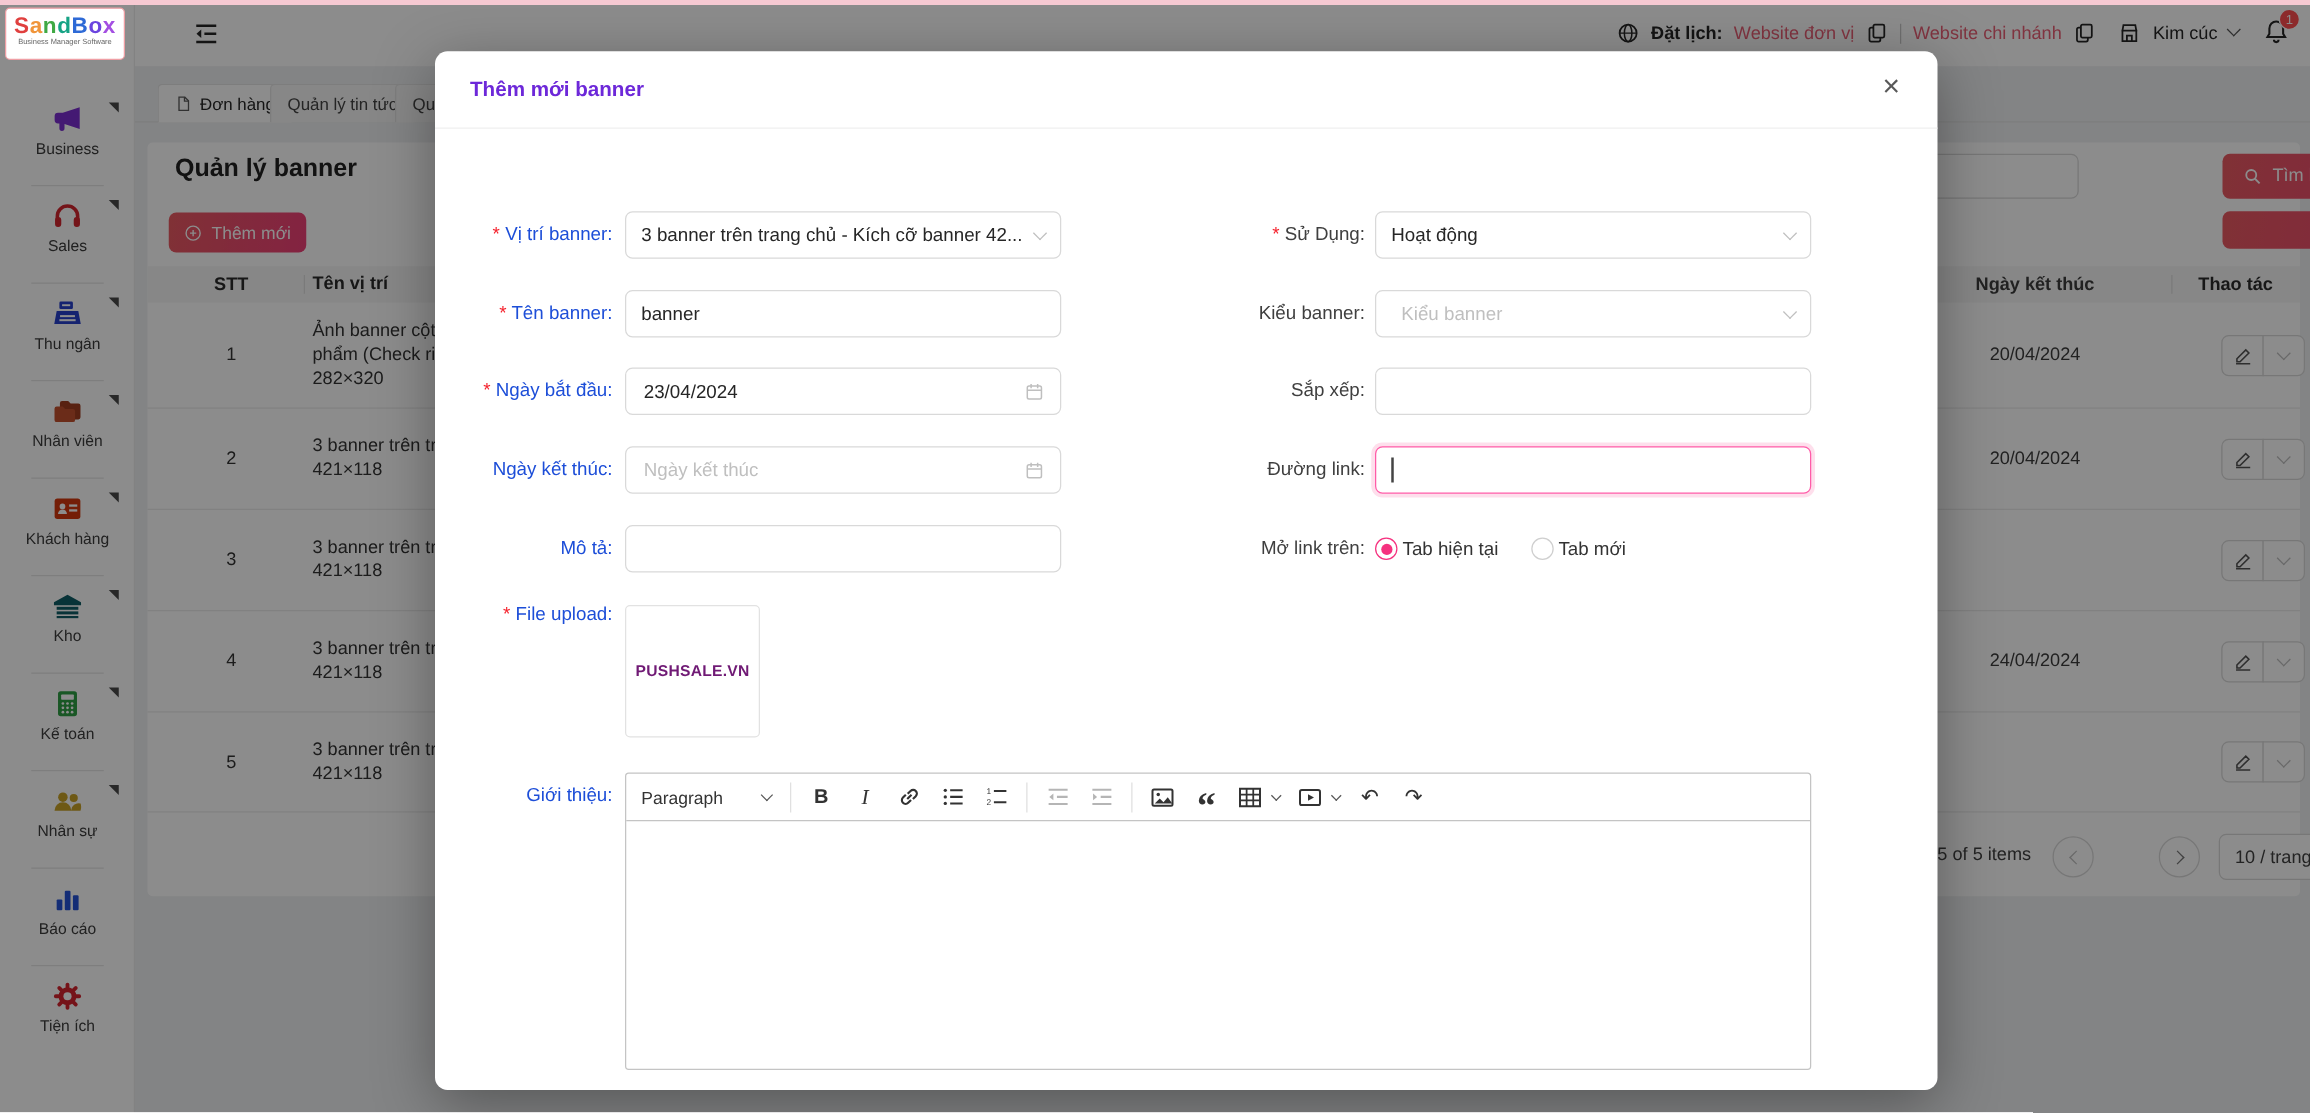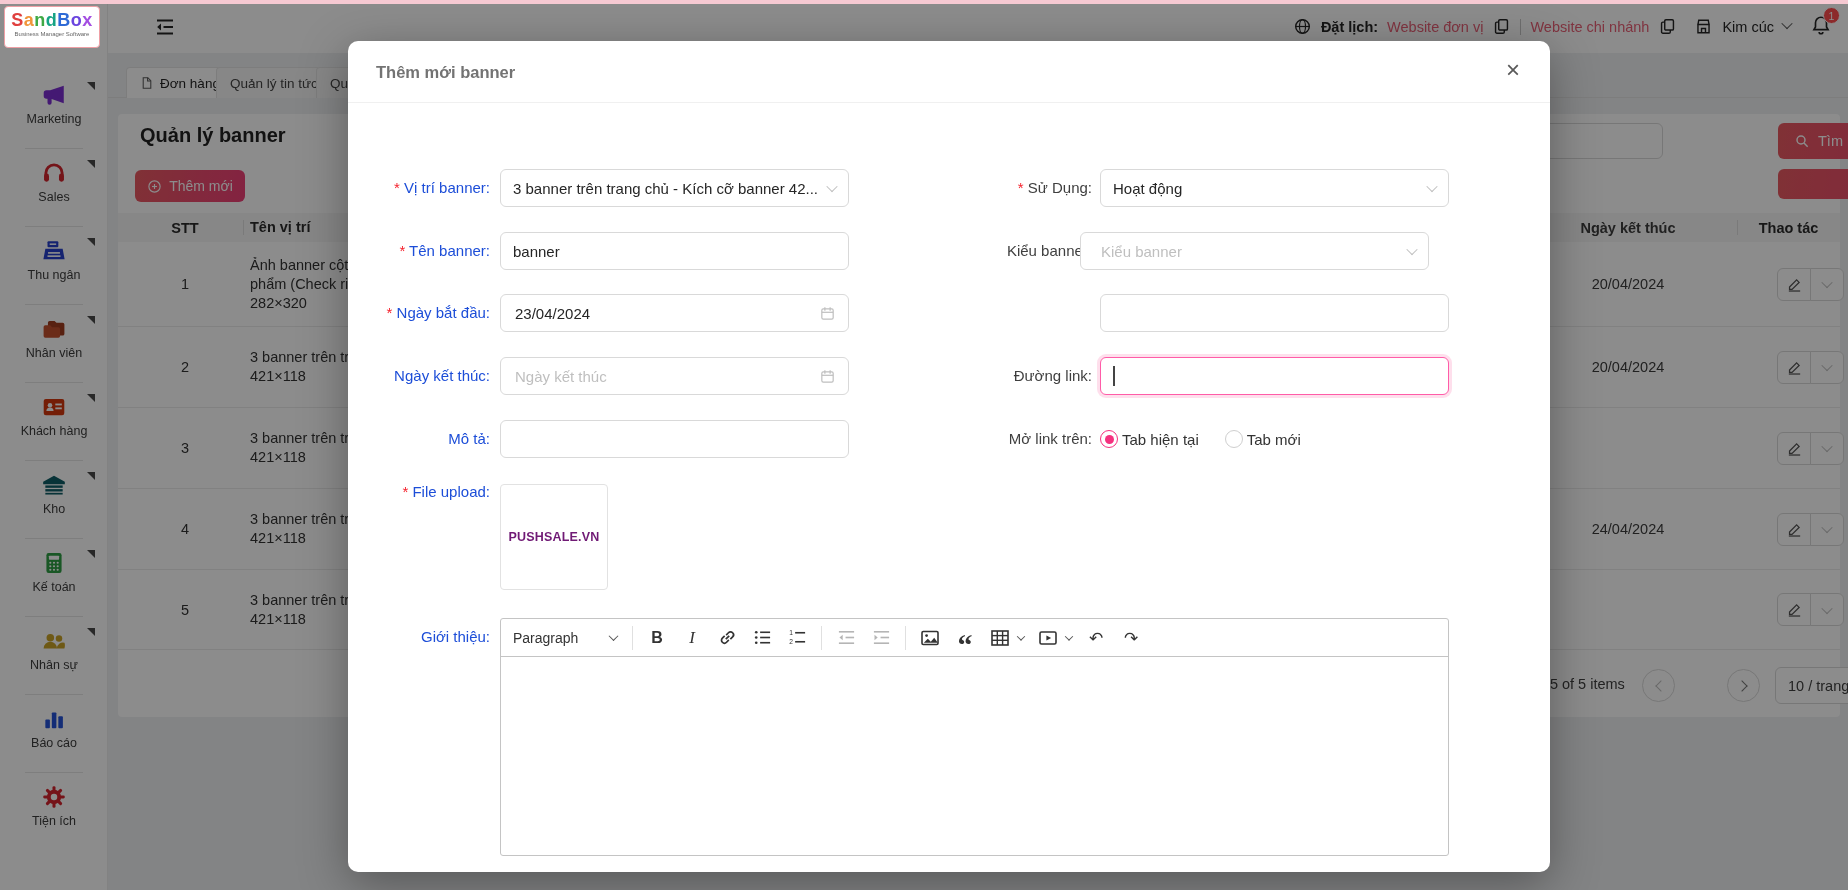--- a/index.html
+++ b/index.html
@@ -76,21 +76,21 @@
   .pg-circle{position:absolute;top:2px;width:33px;height:33px;border-radius:50%;border:1px solid #d9d9d9;background:#fff;
              display:flex;align-items:center;justify-content:center;cursor:pointer;}
   .pg-cur{border:none;color:#fff;font-weight:bold;}
   .pg-size{position:absolute;left:1657px;top:0;width:100px;height:37px;border:1px solid #d9d9d9;border-radius:6px;
            background:#fff;display:flex;align-items:center;padding:0 12px;cursor:pointer;}
 
   
   .modal{position:absolute;left:348px;top:41px;width:1202px;height:831px;background:#fff;border-radius:10px;
          z-index:100;box-shadow:0 12px 48px rgba(0,0,0,.35);}
   .m-head{position:relative;height:62px;border-bottom:1px solid #f0f0f0;}
-  .m-title{position:absolute;left:28px;top:22px;font-size:16.5px;font-weight:600;color:#737373;}
+  .m-title{position:absolute;left:28px;top:22px;font-size:16.5px;font-weight:600;color:#6d28d9;}
   .m-close{position:absolute;right:22px;top:14px;font-size:24px;color:#595959;cursor:pointer;line-height:30px;width:30px;text-align:center;}
   .m-body{position:absolute;left:0;top:62px;right:0;bottom:55px;}
   .lbl{position:absolute;left:0;width:142px;text-align:right;font-size:15px;color:#1d4ed8;line-height:38px;white-space:nowrap;}
   .lblR{position:absolute;left:540px;width:204px;text-align:right;font-size:15px;color:#3f3f3f;line-height:38px;white-space:nowrap;}
   .req::before{content:"* ";color:#f5222d;}
   .ctl{position:absolute;width:349px;height:38px;border:1px solid #d9d9d9;border-radius:6px;background:#fff;font-size:15px;color:#262626;}
   .sel{display:flex;align-items:center;justify-content:space-between;padding:0 12px;cursor:pointer;}
   .sel .val{overflow:hidden;white-space:nowrap;}
   .ph{color:#bfbfbf;}
   input.ctl{padding:0 12px;outline:none;font-family:inherit;}
@@ -134,21 +134,21 @@
 
   <div class="app">
 
     <div class="sidebar">
       <div class="side-nav">
         <div class="side-item">
           <span class="fold"></span>
           <svg width="26" height="26" viewBox="0 0 24 24">
               <path fill="#7c2fd1" d="M21 3.5 8.5 7.5H5a2.5 2.5 0 0 0-2.5 2.5v3A2.5 2.5 0 0 0 5 15.5h1v3.6a1.9 1.9 0 0 0 3.8 0v-3.3L21 19.5V3.5z"></path>
             </svg>
-          <div class="side-label">Marketing</div>
+          <div class="side-label">Business</div>
         </div>
         <div class="side-sep">
             <i></i>
           </div>
         <div class="side-item">
           <span class="fold"></span>
           <svg width="26" height="26" viewBox="0 0 24 24">
               <path fill="none" stroke="#d4262e" stroke-width="2.6" d="M4.5 16v-4a7.5 7.5 0 0 1 15 0v4"></path>
               <rect fill="#d4262e" x="2.8" y="12.5" width="4.6" height="7.5" rx="2.2"></rect>
               <rect fill="#d4262e" x="16.6" y="12.5" width="4.6" height="7.5" rx="2.2"></rect>
@@ -508,35 +508,36 @@
       </div>
       <div class="lblR req" style="top:66px;">Sử Dụng:</div>
       <div class="ctl sel" style="left:752px;top:66px;">
         <span class="val">Hoạt động</span>
         <span class="chev lt"></span>
       </div>
 
       <div class="lbl req" style="top:129px;">Tên banner:</div>
       <input class="ctl" style="left: 152px; top: 129px;" readonly="" value="banner">
       <div class="lblR" style="top:129px;">Kiểu banner:</div>
-      <div class="ctl sel" style="left:732px;top:129px;padding-left:20px;">
+      <div class="ctl sel" style="left:752px;top:129px;padding-left:20px;">
         <span class="val ph">Kiểu banner</span>
         <span class="chev lt"></span>
       </div>
 
       <div class="lbl req" style="top:191px;">Ngày bắt đầu:</div>
       <div class="ctl datewrap" style="left:152px;top:191px;">
         <input readonly="" value="23/04/2024" style="">
         <svg width="17" height="17" viewBox="0 0 24 24">
             <rect x="4" y="5.5" width="16" height="14.5" rx="2" fill="none" stroke="#bfbfbf" stroke-width="1.7"></rect>
             <line x1="8.3" y1="3" x2="8.3" y2="8" stroke="#bfbfbf" stroke-width="1.7"></line>
             <line x1="15.7" y1="3" x2="15.7" y2="8" stroke="#bfbfbf" stroke-width="1.7"></line>
             <line x1="4" y1="10.3" x2="20" y2="10.3" stroke="#bfbfbf" stroke-width="1.7"></line>
           </svg>
       </div>
+      <div class="lblR" style="top:191px;">Sắp xếp:</div>
       <input class="ctl" style="left: 752px; top: 191px;" readonly="" value="">
 
       <div class="lbl" style="top:254px;padding-left:12px;">Ngày kết thúc:</div>
       <div class="ctl datewrap" style="left:152px;top:254px;">
         <input readonly="" placeholder="Ngày kết thúc" style="">
         <svg width="17" height="17" viewBox="0 0 24 24">
             <rect x="4" y="5.5" width="16" height="14.5" rx="2" fill="none" stroke="#bfbfbf" stroke-width="1.7"></rect>
             <line x1="8.3" y1="3" x2="8.3" y2="8" stroke="#bfbfbf" stroke-width="1.7"></line>
             <line x1="15.7" y1="3" x2="15.7" y2="8" stroke="#bfbfbf" stroke-width="1.7"></line>
             <line x1="4" y1="10.3" x2="20" y2="10.3" stroke="#bfbfbf" stroke-width="1.7"></line>

